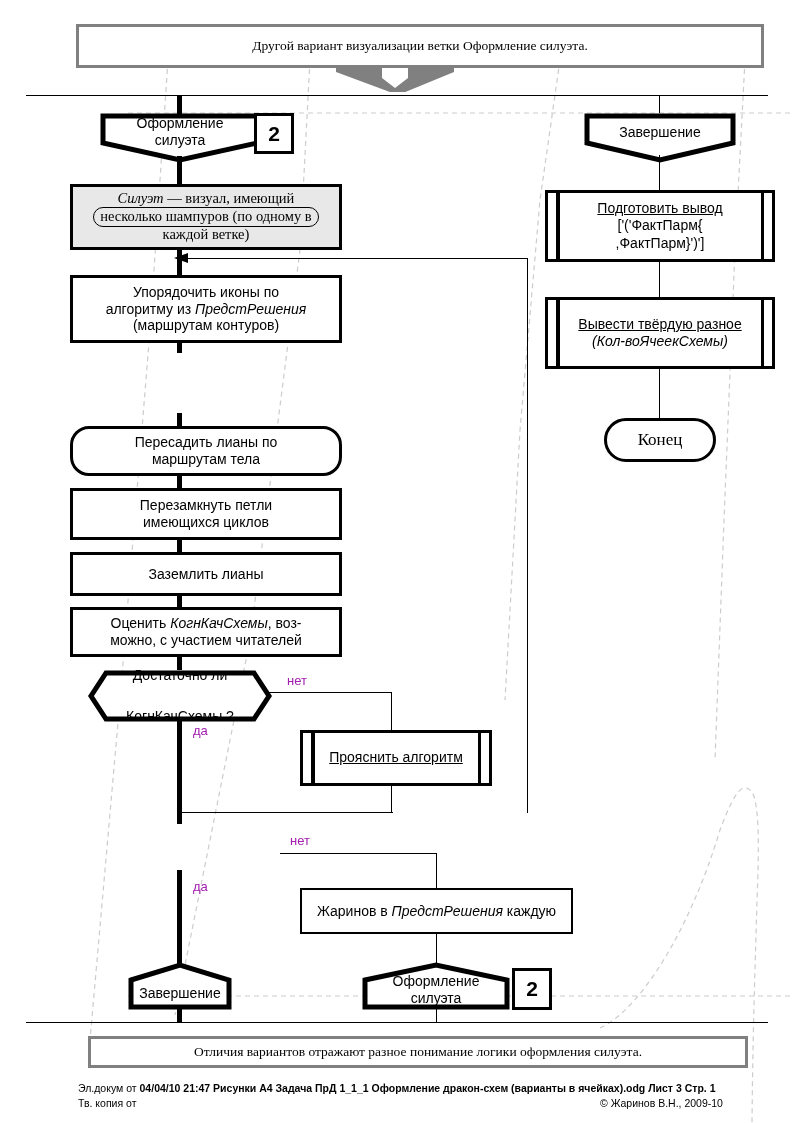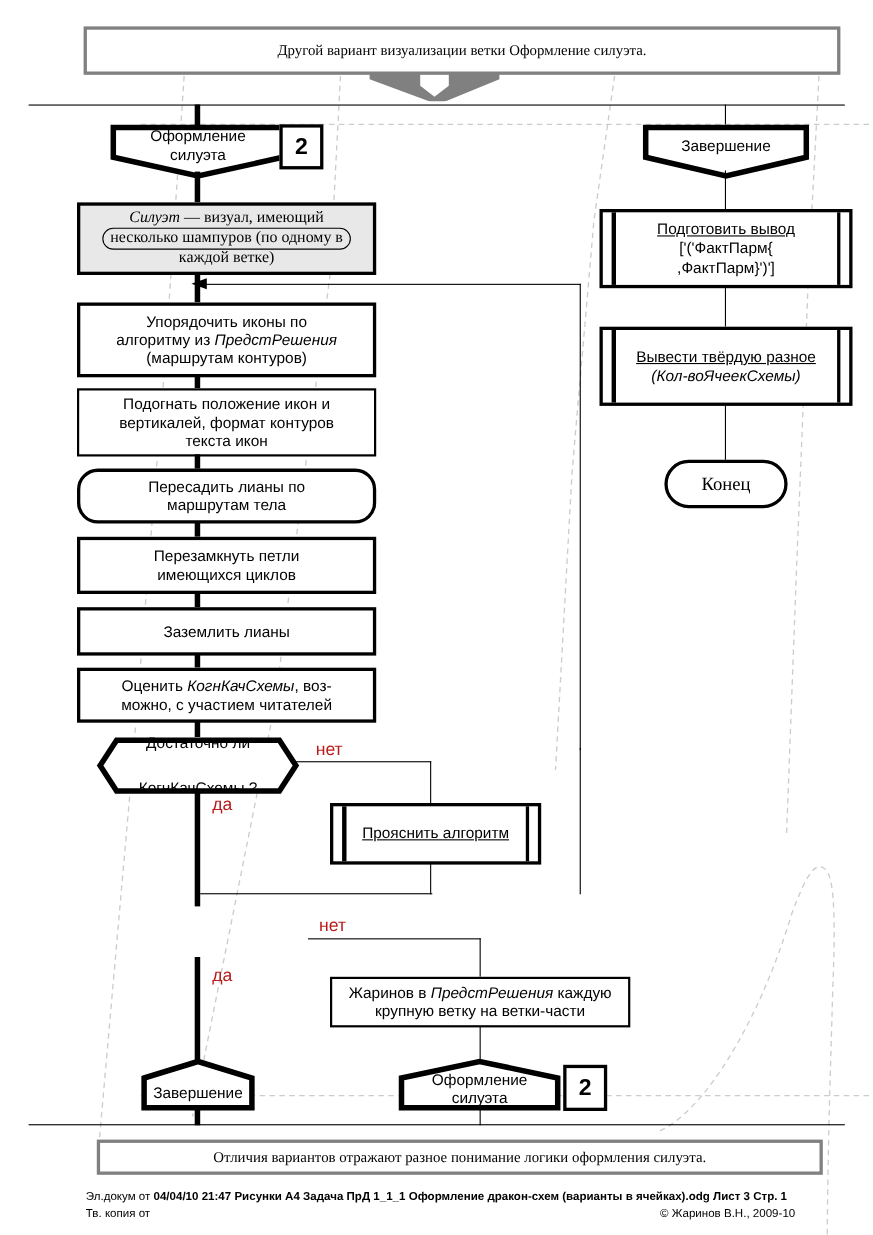--- a/index.html
+++ b/index.html
@@ -140,22 +140,22 @@
     font-weight: bold;
     color: #000000;
   }
   .hline  { background: #000000; }
   .spine  { background: #000000; }      
   .thinln { background: #000000; }      
 
   
   .edgelab {
     position: absolute;
-    font-size: 16px;
-    color: #b91c1c;
+    font-size: 13px;
+    color: #a21caf;
     white-space: nowrap;
   }
 
   
   .footer-line {
     position: absolute;
     font-size: 10.5px;
     font-weight: bold;
     color: #000000;
     white-space: nowrap;
@@ -227,27 +227,20 @@
 
   <div class="abs proc" style="left:70px;top:275px;width:272px;height:68px;">
     <div>
       <div>Упорядочить иконы по</div>
       <div><span>алгоритму из </span><i>ПредстРешения</i></div>
       <div>(маршрутам контуров)</div>
     </div>
   </div>
   <div class="abs spine" style="left:177px;top:341px;width:5px;height:12px;"></div>
 
-  <div class="abs proc thin" style="left:70px;top:353px;width:272px;height:62px;">
-    <div>
-      <div>Подогнать положение икон и</div>
-      <div>вертикалей, формат контуров</div>
-      <div>текста икон</div>
-    </div>
-  </div>
   <div class="abs spine" style="left:177px;top:413px;width:5px;height:13px;"></div>
 
   <div class="abs proc" style="left:70px;top:426px;width:272px;height:50px;border-radius:19px;">
     <div>
       <div>Пересадить лианы по</div>
       <div>маршрутам тела</div>
     </div>
   </div>
   <div class="abs spine" style="left:177px;top:474px;width:5px;height:14px;"></div>
 
@@ -301,21 +294,20 @@
 
   <div class="edgelab" style="left:290px;top:833px;">нет</div>
   <div class="edgelab" style="left:193px;top:879px;">да</div>
 
   <div class="abs thinln" style="left:280px;top:853px;width:157px;height:1.4px;"></div>
   <div class="abs thinln" style="left:436px;top:853px;width:1.4px;height:35px;"></div>
 
   <div class="abs proc thin" style="left:300px;top:888px;width:273px;height:46px;">
     <div>
       <div><span>Жаринов в </span><i>ПредстРешения</i><span>  каждую</span></div>
-      <div>крупную ветку на ветки-части</div>
     </div>
   </div>
   <div class="abs thinln" style="left:436px;top:933px;width:1.4px;height:32px;"></div>
 
   <div class="abs spine" style="left:177px;top:870px;width:5px;height:95px;"></div>
 
   <div class="pent-wrap" style="left:128px;top:962px;width:104px;height:48px;">
     <svg class="pent-svg" width="104" height="48">
       <path d="M3 18 L52 3 L101 18 L101 45 L3 45 Z" fill="#ffffff" stroke="#000000" stroke-width="5" stroke-linejoin="miter"></path>
     </svg>

